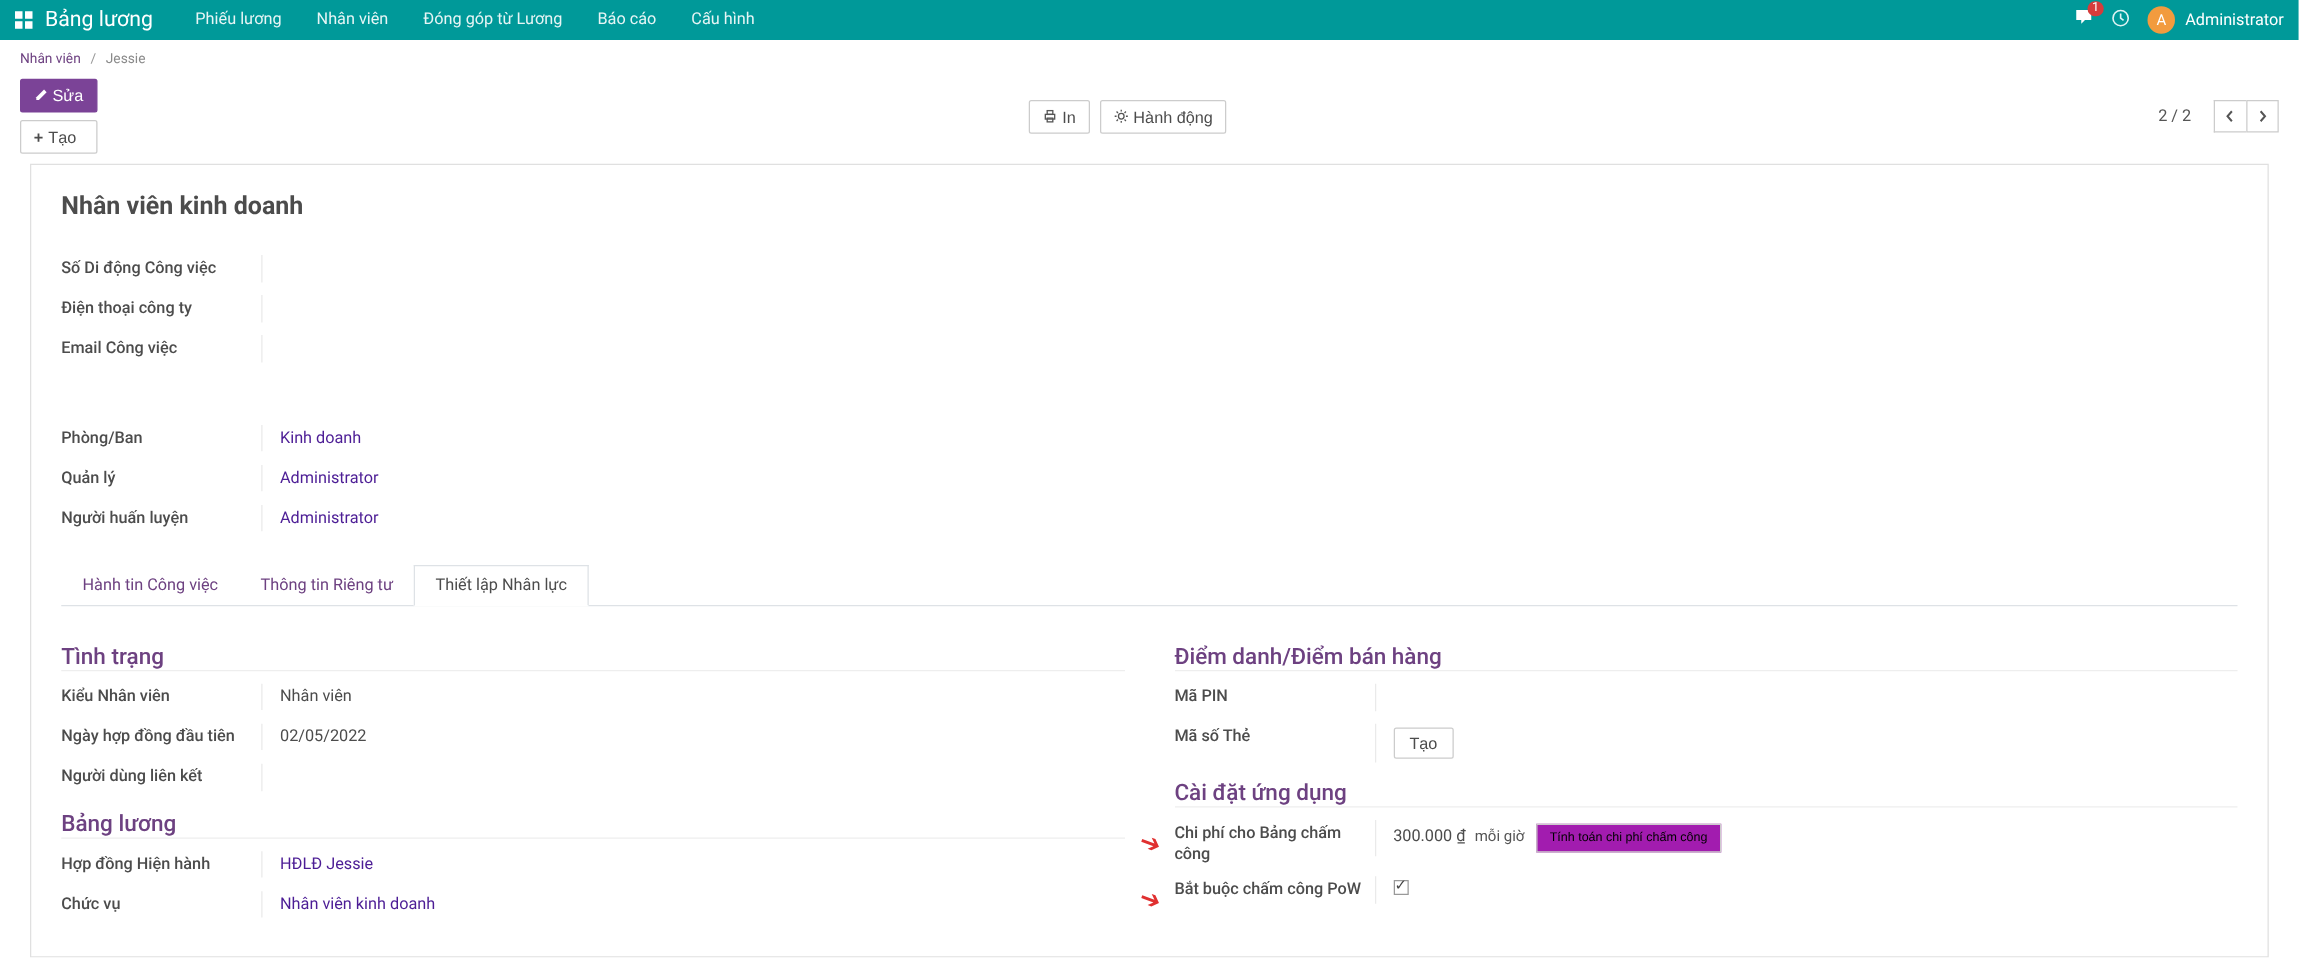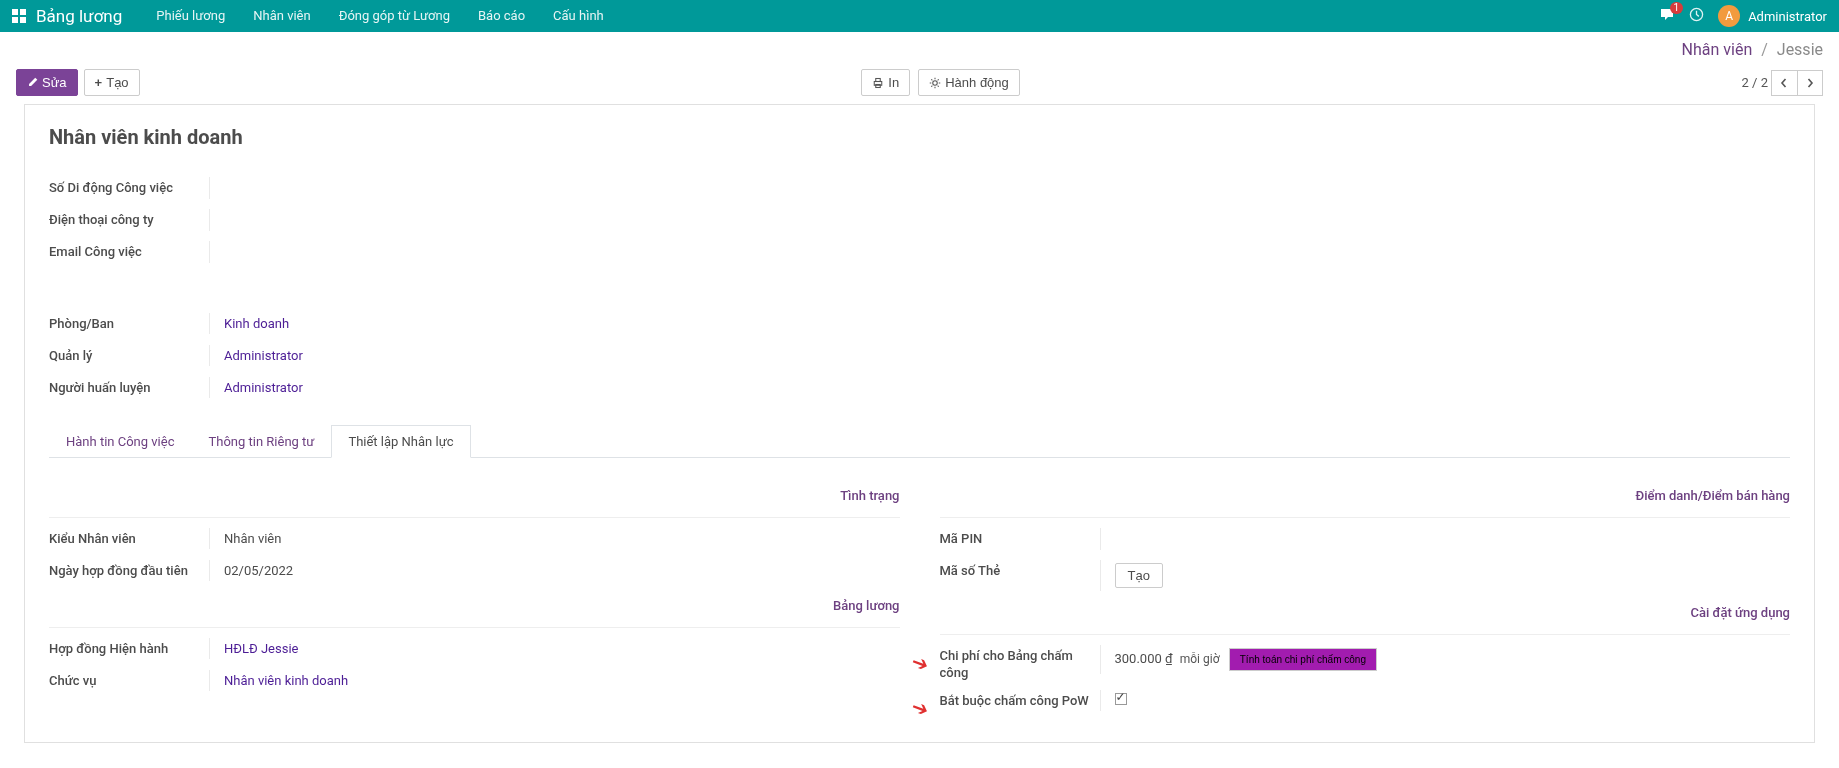--- a/index.html
+++ b/index.html
@@ -14,28 +14,28 @@
 .nav-item { color: #e6f5f5; padding: 0 14px; line-height: 32px; font-size: 13px; cursor: pointer; }
 .nav-right { display: flex; align-items: center; gap: 14px; }
 .msg-icon { position: relative; color: #fff; cursor: pointer; }
 .msg-badge { position: absolute; top: -6px; right: -8px; background: #d63c3c; color: #fff; border-radius: 8px; font-size: 10px; padding: 0 4px; line-height: 12px; }
 .clock-icon { color: #dff3f3; cursor: pointer; font-size: 14px; }
 .user-section { display: flex; align-items: center; gap: 8px; cursor: pointer; }
 .avatar { width: 22px; height: 22px; border-radius: 50%; background: #f29b3e; color: #fff; display: flex; align-items: center; justify-content: center; font-size: 12px; }
 .user-name { color: #fff; font-size: 13px; }
 
 .control-panel { padding: 8px 16px 0 16px; background: #fff; }
-.breadcrumb { font-size: 16px; color: #5a5a5a; margin-bottom: 10px; text-align: right; }
+.breadcrumb { font-size: 11px; color: #5a5a5a; margin-bottom: 10px; }
 .breadcrumb .bc-root { color: #6d4181; }
 .breadcrumb .sep { color: #999; margin: 0 5px; }
 .breadcrumb .bc-current { color: #8a8a8a; }
 .cp-row { display: flex; justify-content: space-between; align-items: center; margin-bottom: 8px; }
-.cp-left { display: flex; gap: 6px; }
+.cp-left { display: flex; gap: 6px; flex-direction: column; }
 .cp-center { display: flex; gap: 8px; }
-.cp-right { display: flex; gap: 3px; align-items: center; }
+.cp-right { display: flex; gap: 18px; align-items: center; }
 .btn { border: 1px solid #ccc; background: #fff; padding: 5px 10px; font-size: 13px; cursor: pointer; border-radius: 2px; color: #4c4c4c; display: inline-flex; align-items: center; gap: 4px; }
 .btn-primary { background: #7b4397; border-color: #7b4397; color: #fff; }
 .pager-text { font-size: 13px; color: #555; }
 .pager-btns { display: flex; }
 .pager-btn { border: 1px solid #ccc; background: #fff; width: 26px; height: 26px; display: flex; align-items: center; justify-content: center; cursor: pointer; }
 .pager-btn:first-child { border-right: none; }
 .cp-actions-row { margin-bottom: 8px; }
 
 .form-sheet { background: #fff; border: 1px solid #e0e0e0; margin: 0 24px; padding: 20px 24px; }
 .form-title { font-size: 20px; color: #4c4c4c; margin-bottom: 28px; }
@@ -45,21 +45,21 @@
 .field-label { width: 160px; color: #4c4c4c; font-weight: 500; padding-right: 10px; padding-top: 3px; line-height: 1.3; }
 .field-value { flex: 1; padding: 3px 6px; color: #4c4c4c; }
 .field-value.link { color: #4c1d95; }
 .field-value.empty { min-height: 22px; }
 .col-divider { border-left: 1px solid #eaeaea; padding-left: 14px; }
 
 .tabs { border-bottom: 1px solid #dee2e6; margin: 16px 0; display: flex; }
 .tab { padding: 8px 16px; color: #6d4181; cursor: pointer; border: 1px solid transparent; border-bottom: none; margin-bottom: -1px; }
 .tab.active { color: #4c4c4c; background: #fff; border-color: #dee2e6; border-bottom: 1px solid #fff; }
 
-.section-title { color: #6d4181; font-weight: 500; margin: 14px 0 10px 0; font-size: 13px; border-bottom: 1px solid #eee; padding-bottom: 14px; text-align: right; }
+.section-title { color: #6d4181; font-weight: 500; margin: 14px 0 10px 0; font-size: 18px; border-bottom: 1px solid #eee; padding-bottom: 0; }
 .sections-grid { display: flex; gap: 40px; }
 .section-col { flex: 1; }
 .unit-text { font-size: 12px; color: #555; margin-left: 4px; }
 .inline-btn { border: 1px solid #ccc; background: #a21caf; padding: 5px 10px; font-size: 10px; margin-left: 6px; cursor: pointer; }
 .checkbox-indicator { display:inline-block; width:12px; height:12px; border:1px solid #999; position:relative; }
 .checkbox-indicator.checked::after { content:"✓"; position:absolute; top:-4px; left:0; font-size:12px; color:#444; }
 .red-arrow { position: absolute; font-size: 20px; color: #e03030; transform: rotate(20deg); pointer-events:none; }
 .field-wrap { position: relative; }
 </style>
 </head>
@@ -200,20 +200,24 @@
     <div class="section-col">
       <div class="section-title">Tình trạng</div>
       <div class="field-row">
         <span class="field-label">Kiểu Nhân viên</span>
         <span class="field-value col-divider">Nhân viên</span>
       </div>
       <div class="field-row">
         <span class="field-label">Ngày hợp đồng đầu tiên</span>
         <span class="field-value col-divider">02/05/2022</span>
       </div>
+      <div class="field-row">
+        <span class="field-label">Người dùng liên kết</span>
+        <span class="field-value empty col-divider"></span>
+      </div>
 
       <div class="section-title">Bảng lương</div>
       <div class="field-row">
         <span class="field-label">Hợp đồng Hiện hành</span>
         <span class="field-value link col-divider">HĐLĐ Jessie</span>
       </div>
       <div class="field-row">
         <span class="field-label">Chức vụ</span>
         <span class="field-value link col-divider">Nhân viên kinh doanh</span>
       </div>

